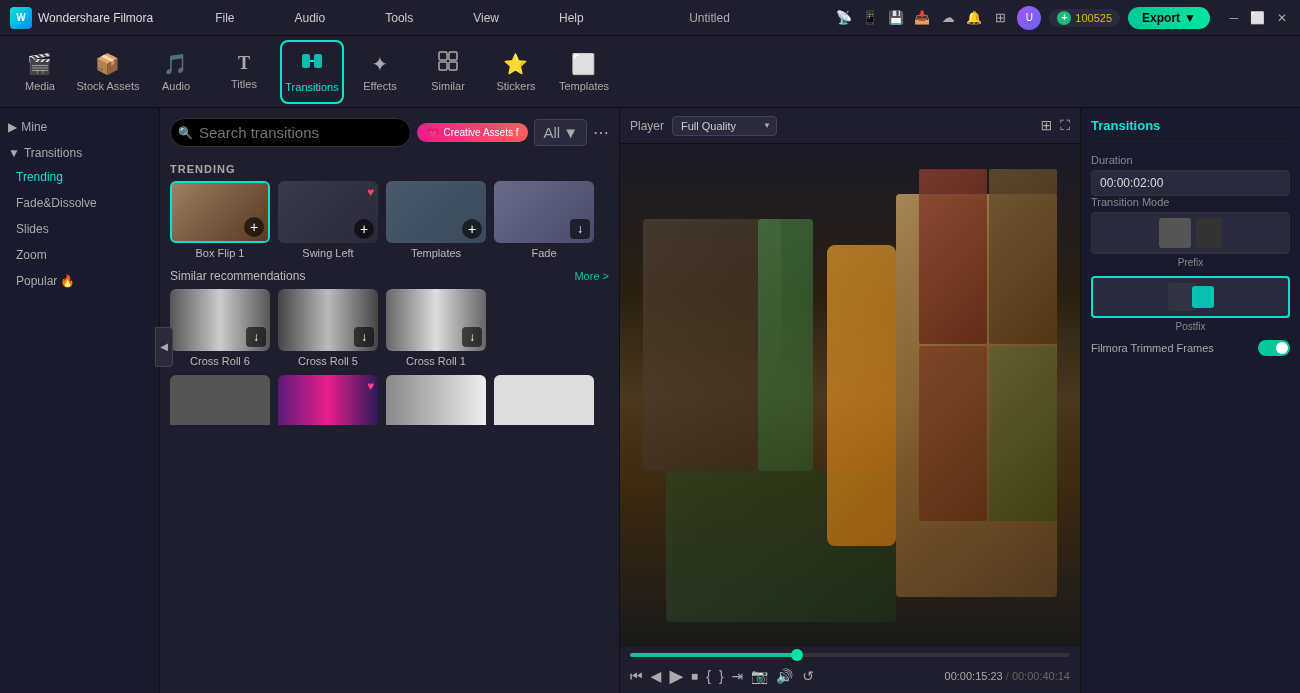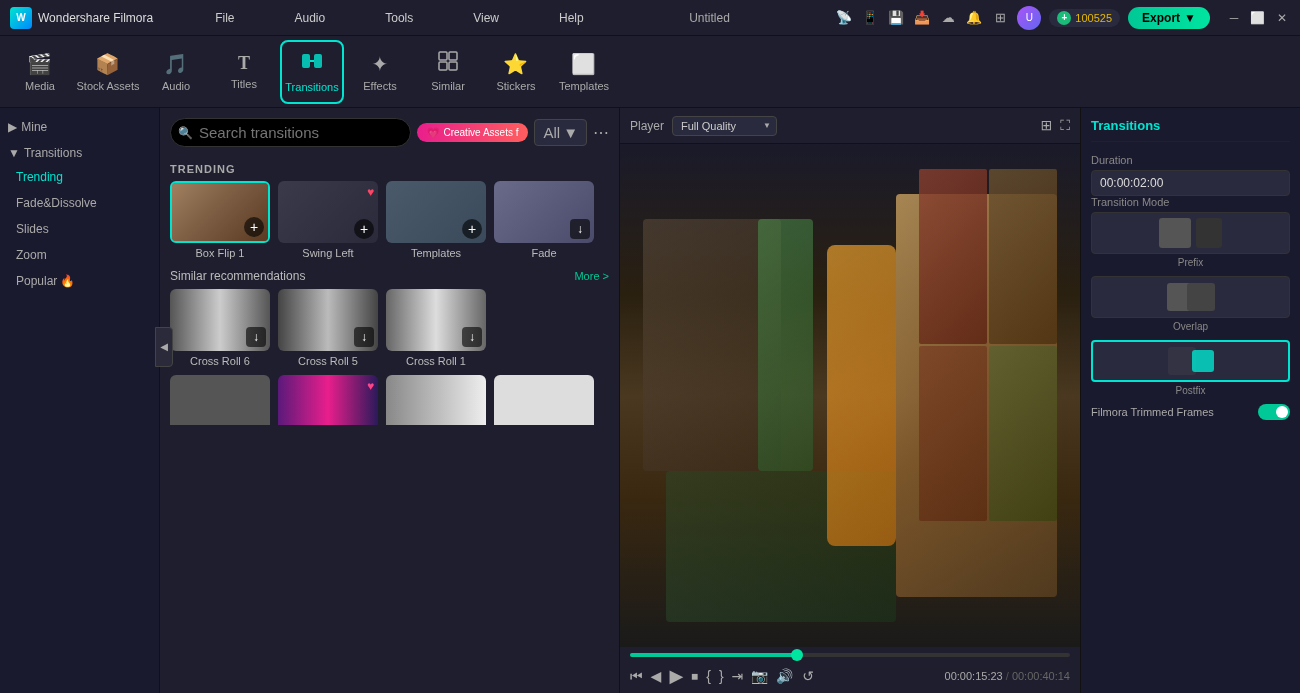--- a/index.html
+++ b/index.html
@@ -881,29 +881,20 @@
       <div class="mode-cell" style="margin-bottom:8px;">
         <div class="mode-preview" style="width:100%;height:42px;">
           <div class="prefix-icon">
             <div style="width:32px;height:30px;background:#555;border-radius:3px;"></div>
             <div style="width:26px;height:30px;background:#333;border-radius:3px;margin-left:3px;"></div>
           </div>
         </div>
         <div class="mode-name">Prefix</div>
       </div>
 
-      <div class="mode-cell" style="margin-bottom:8px;">
-        <div class="mode-preview" style="width:100%;height:42px;">
-          <div class="overlap-icon">
-            <div style="width:28px;height:28px;background:#555;border-radius:3px;"></div>
-            <div style="width:28px;height:28px;background:#444;border-radius:3px;margin-left:-8px;"></div>
-          </div>
-        </div>
-        <div class="mode-name">Overlap</div>
-      </div>
 
       <div class="mode-cell">
         <div class="mode-preview selected-mode" style="width:100%;height:42px;border-color:#00e5d0;border-width:2px;">
           <div style="display:flex;align-items:center;">
             <div style="width:28px;height:28px;background:#334;border-radius:3px;"></div>
             <div style="width:22px;height:22px;background:#00e5d0;border-radius:3px;margin-left:-4px;opacity:0.8;"></div>
           </div>
         </div>
         <div class="mode-name">Postfix</div>
       </div>

